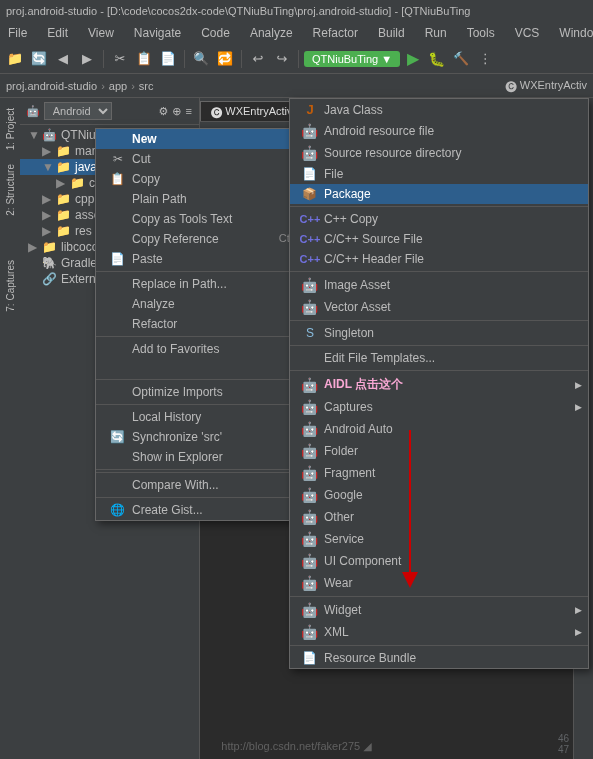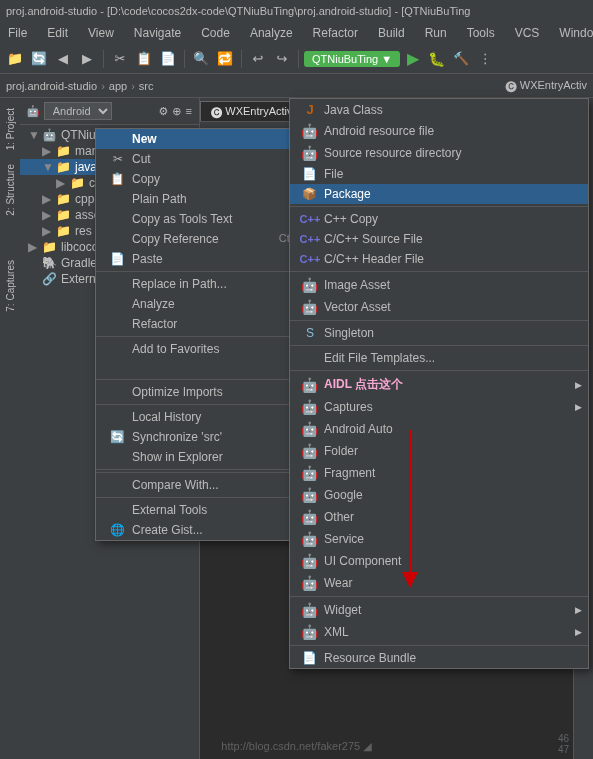--- a/index.html
+++ b/index.html
@@ -616,24 +616,20 @@
 
     <div class="ctx-sep"></div>
 
     <div class="ctx-item">
       <span class="icon-area"></span>
       <span>Compare With...</span>
       <span class="shortcut">Ctrl+D</span>
     </div>
     <div class="ctx-sep"></div>
 
-    <div class="ctx-item has-submenu">
-      <span class="icon-area"></span>
-      <span>External Tools</span>
-    </div>
 
     <div class="ctx-item">
       <span class="icon-area">🌐</span>
       <span>Create Gist...</span>
     </div>
   </div>
 
   <div class="submenu">
 
     <div class="sub-item">

